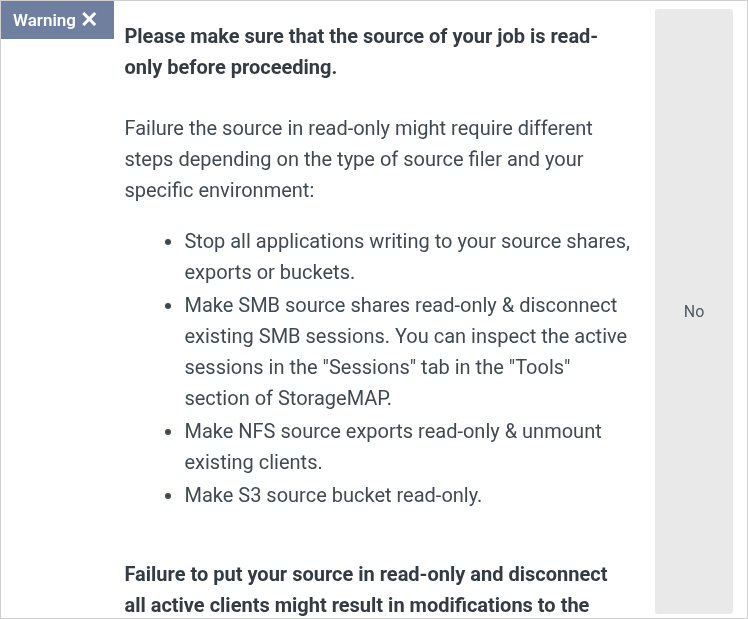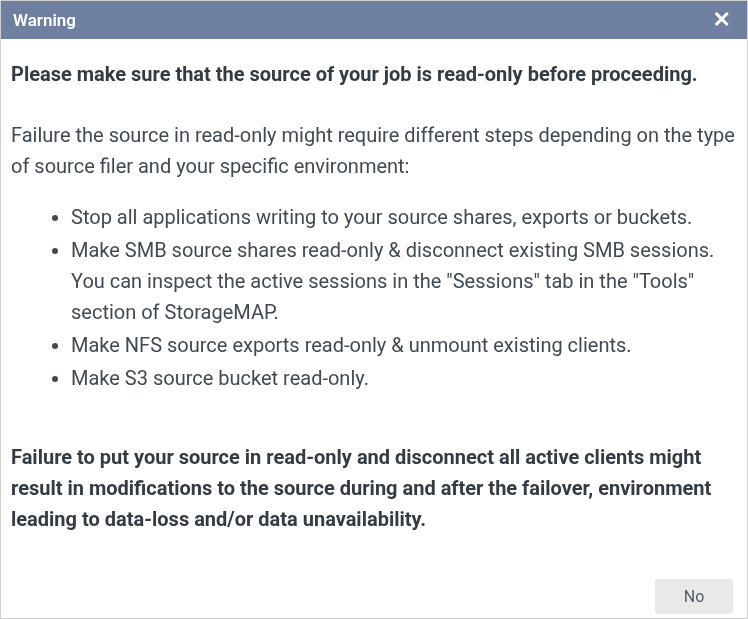--- a/index.html
+++ b/index.html
@@ -12,21 +12,21 @@
       background: #f0f0f0;
       width: 748px;
       height: 619px;
       overflow: hidden;
     }
     .dialog {
       width: 748px;
       height: 619px;
       background: #ffffff;
       display: flex;
-      flex-direction: column;
+      flex-direction: row;
       border: 1px solid #d0d0d0;
     }
     .titlebar {
       background: #6f7f9f;
       color: #ffffff;
       display: flex;
       align-items: center;
       justify-content: space-between;
       padding: 8px 12px;
       height: 38px;

